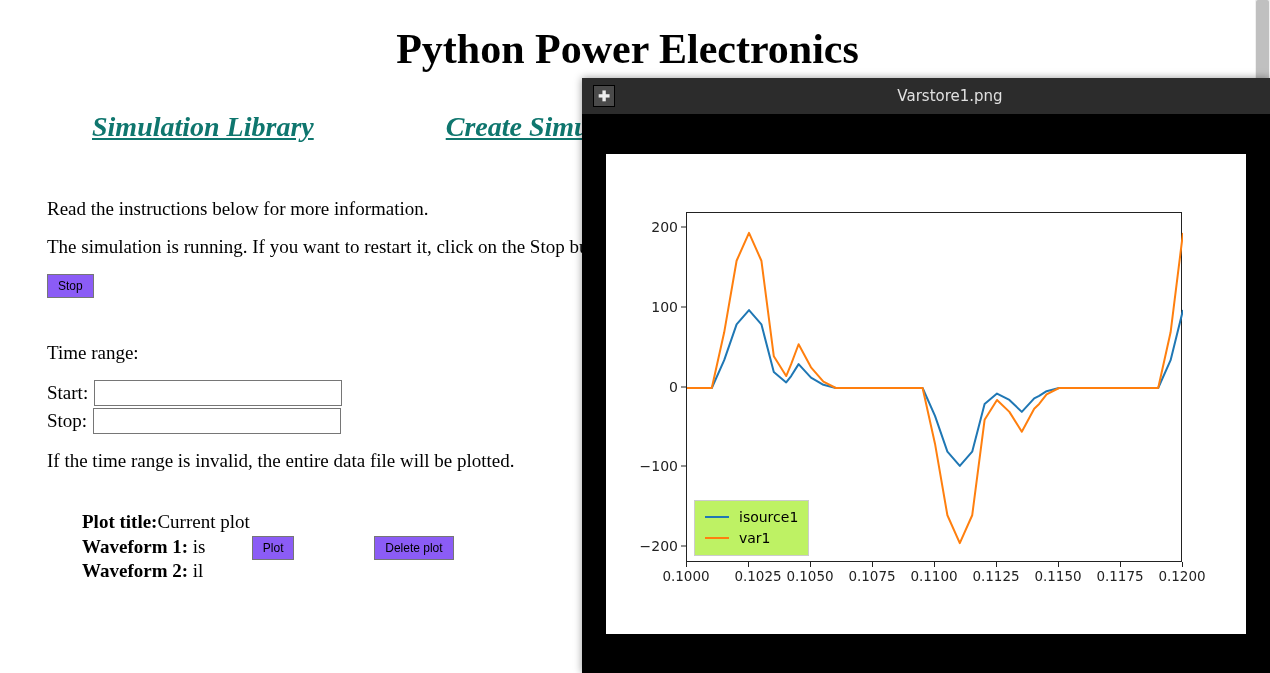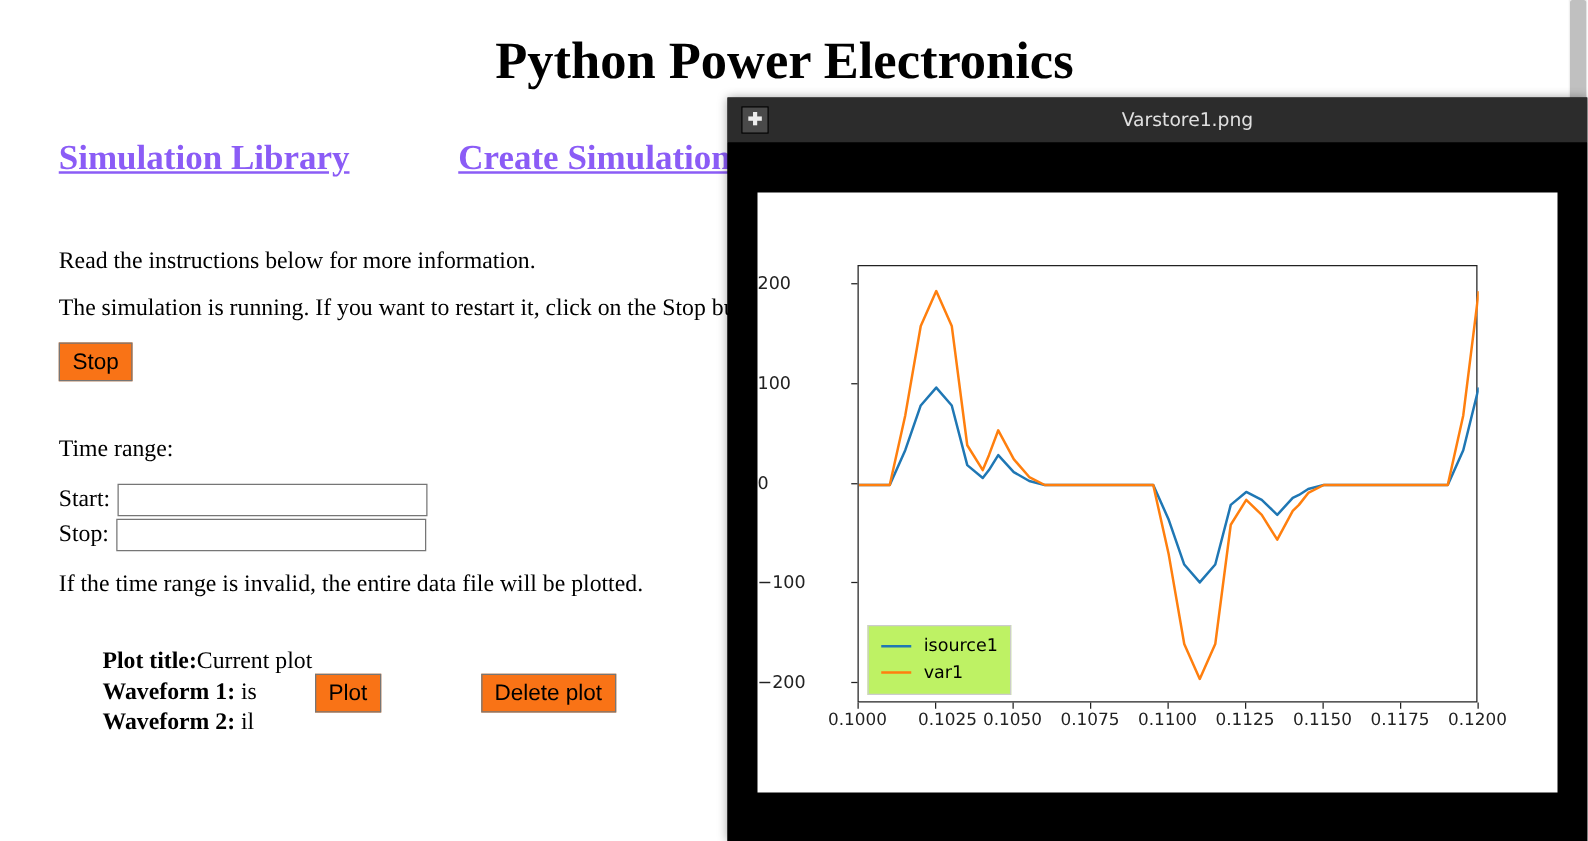--- a/index.html
+++ b/index.html
@@ -36,33 +36,35 @@
       font-size: 42px;
       font-weight: bold;
       margin: 10px 0 38px 0;
     }
     .nav-links {
       font-size: 28px;
       font-weight: bold;
       margin-bottom: 55px;
     }
     .nav-links a {
-      color: #8b5cf6;
+      color: #0f766e;
       text-decoration: underline;
       margin-right: 80px;
+      margin-left: 45px;
+      font-style: italic;
     }
     p.body-text {
       font-size: 19px;
       margin: 16px 0;
     }
     .btn {
       font-family: Arial, sans-serif;
-      font-size: 18px;
+      font-size: 12px;
       padding: 4px 10px;
-      background: #f97316;
+      background: #8b5cf6;
       border: 1px solid #767676;
       cursor: pointer;
     }
     .section-gap { height: 28px; }
     .field-row {
       font-size: 19px;
       display: flex;
       align-items: center;
       margin: 2px 0;
     }
@@ -141,20 +143,21 @@
     .plot-area {
       position: absolute;
       left: 80px; top: 58px;
       width: 496px; height: 350px;
       border: 1px solid #222;
     }
     .y-tick {
       position: absolute;
       left: 0;
       width: 72px;
+      text-align: right;
       font-size: 14px;
       color: #222;
       transform: translateY(-50%);
     }
     .y-tick-mark {
       position: absolute;
       left: 80px;
       width: 5px; height: 1px;
       background: #222;
       transform: translate(-5px,-0.5px);

